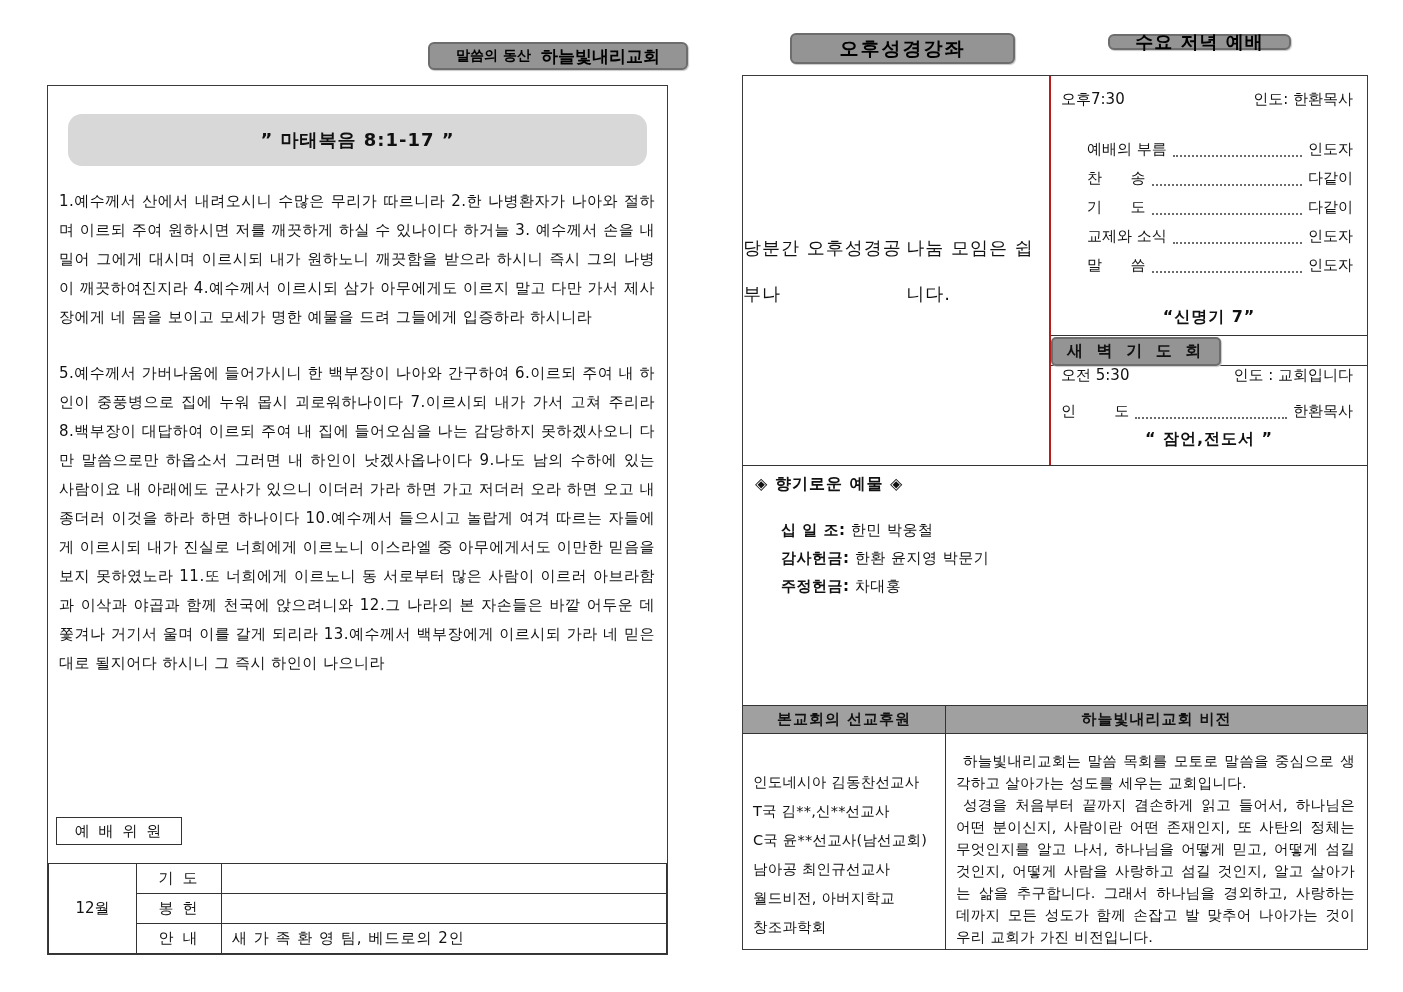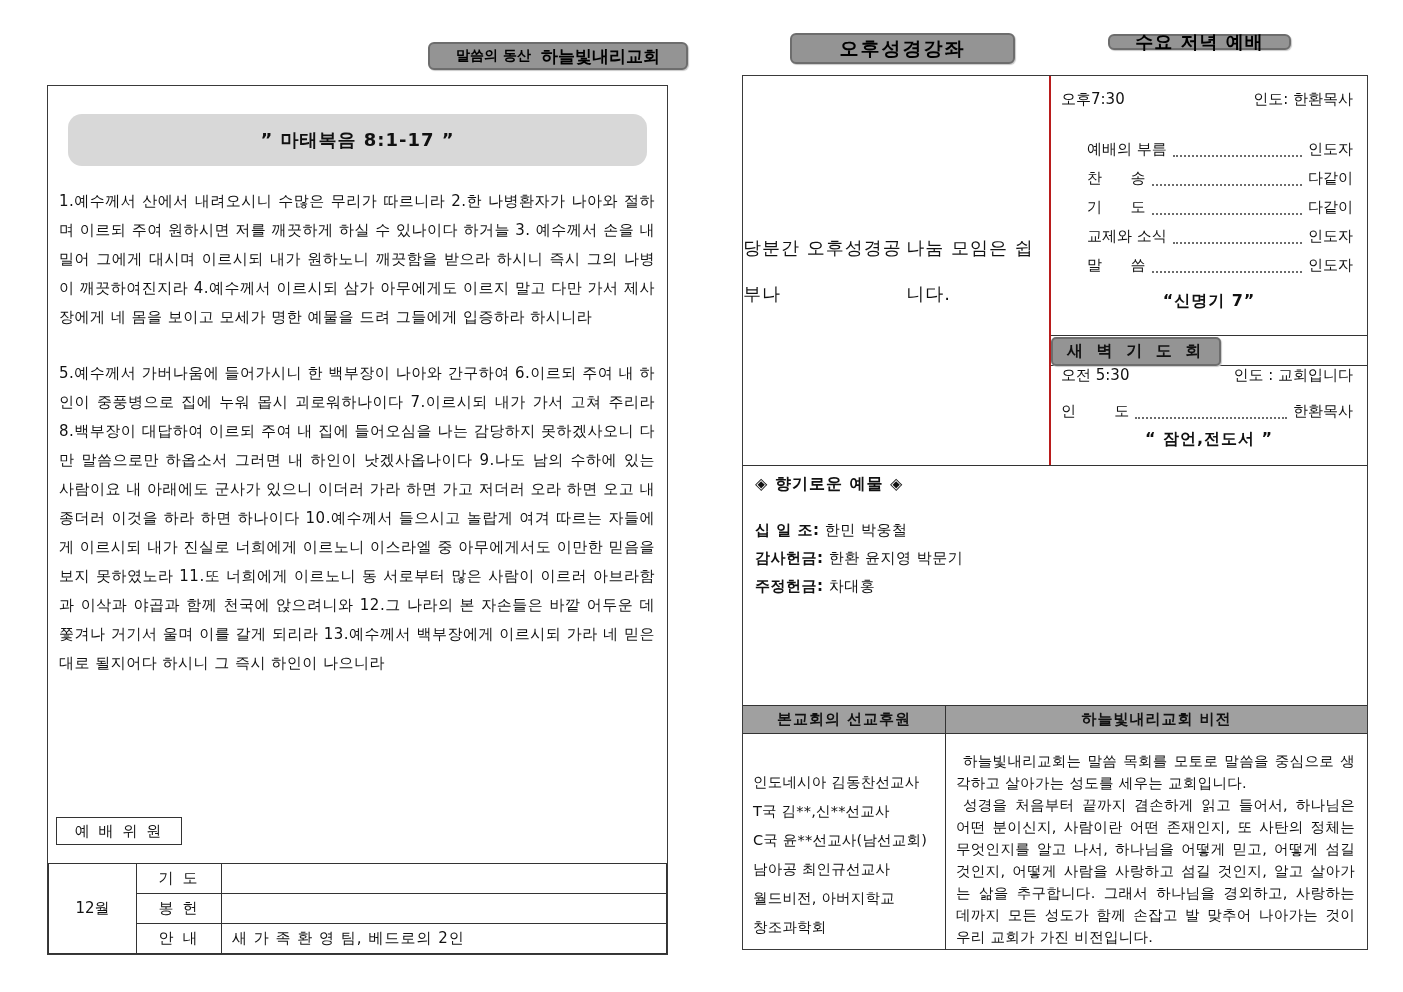--- a/index.html
+++ b/index.html
@@ -31,32 +31,32 @@
   .r-top-left{width:308px;border-right:2px solid #b91c1c;box-sizing:border-box;
               display:flex;align-items:center;justify-content:center;
               font-size:18px;line-height:46px;letter-spacing:1px;}
   .r-top-right{flex:1;display:flex;flex-direction:column;box-sizing:border-box;}
   .wed-section{height:260px;border-bottom:1px solid #333;box-sizing:border-box;padding-top:14px;}
   .time-row{display:flex;justify-content:space-between;font-size:15px;padding:0 14px 0 10px;}
   .order-list{margin-top:26px;}
   .order-row{display:flex;align-items:flex-end;font-size:15px;line-height:29px;padding:0 14px 0 36px;}
   .order-row .item{white-space:pre;}
   .order-row .leader-dots{flex:1;border-bottom:2px dotted #6b6b6b;margin:0 6px 7px 6px;min-width:30px;}
-  .scripture-line{text-align:center;font-weight:bold;font-size:16px;margin-top:11px;letter-spacing:1px;}
+  .scripture-line{text-align:center;font-weight:bold;font-size:16px;margin-top:27px;letter-spacing:1px;}
   .dawn-badge-row{height:30px;border-bottom:1px solid #333;box-sizing:border-box;
                   display:flex;align-items:center;position:relative;}
   .dawn-badge{position:relative;top:1px;background:#949494;border:2px solid #6d6d6d;border-radius:5px;
               font-weight:bold;font-size:16px;padding:2px 14px;letter-spacing:4px;box-shadow:1px 1px 1px #c9c9c9;}
   .dawn-section{}
   .dawn-section .order-row{padding-left:10px;margin-top:12px;}
   .r-mid{height:240px;border-bottom:1px solid #333;box-sizing:border-box;padding:8px 12px 0 12px;font-size:15px;}
   .offer-title{font-weight:bold;font-size:16px;letter-spacing:1px;}
   .offer-list{margin-top:26px;}
   .offer-row{margin-top:9px;line-height:19px;letter-spacing:0.5px;}
-  .offer-row .olabel{font-weight:bold;white-space:pre;}
+  .offer-row .olabel{font-weight:bold;white-space:pre;margin-left:26px;}
   .r-header-row{display:flex;height:28px;background:#a0a0a0;border-bottom:1px solid #333;box-sizing:border-box;
                 font-weight:bold;font-size:15px;text-align:center;}
   .r-header-left{width:203px;border-right:1px solid #333;box-sizing:border-box;
                  display:flex;align-items:center;justify-content:center;letter-spacing:1px;}
   .r-header-right{flex:1;display:flex;align-items:center;justify-content:center;letter-spacing:1px;}
   .r-bottom{display:flex;height:216px;box-sizing:border-box;}
   .mission-cell{width:203px;border-right:1px solid #333;box-sizing:border-box;padding:34px 0 0 10px;
                 font-size:14.5px;line-height:29px;letter-spacing:0.2px;}
   .vision-cell{flex:1;padding:16px 12px 0 10px;font-size:14.5px;line-height:22px;text-align:justify;letter-spacing:0.3px;}
   .vision-cell .vp{text-indent:7px;}

